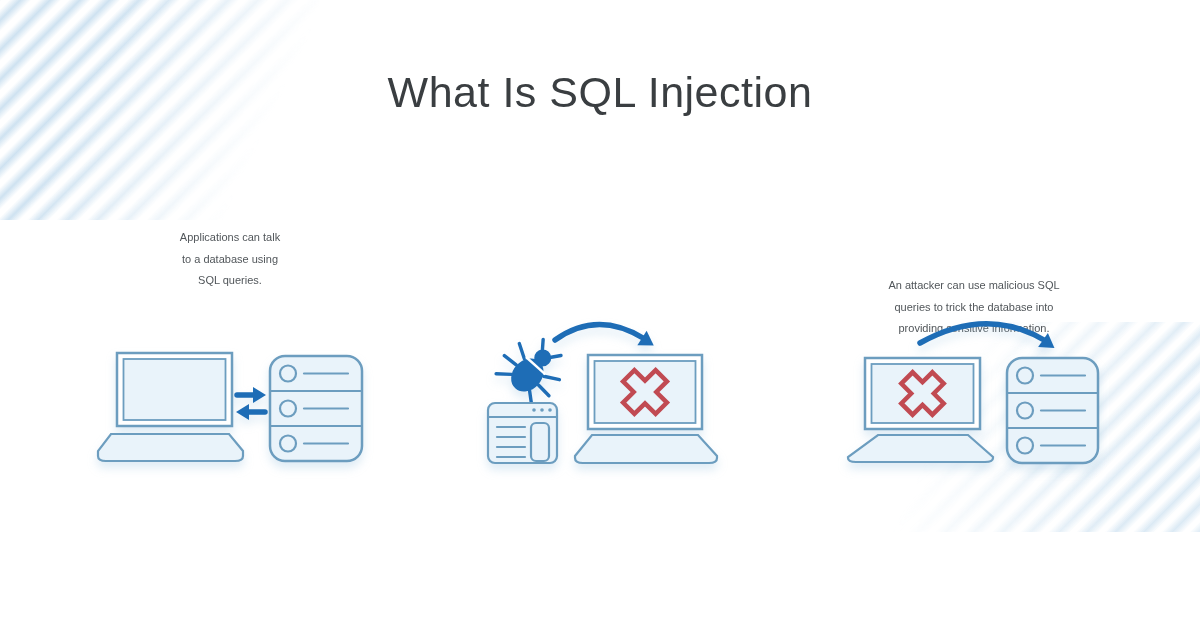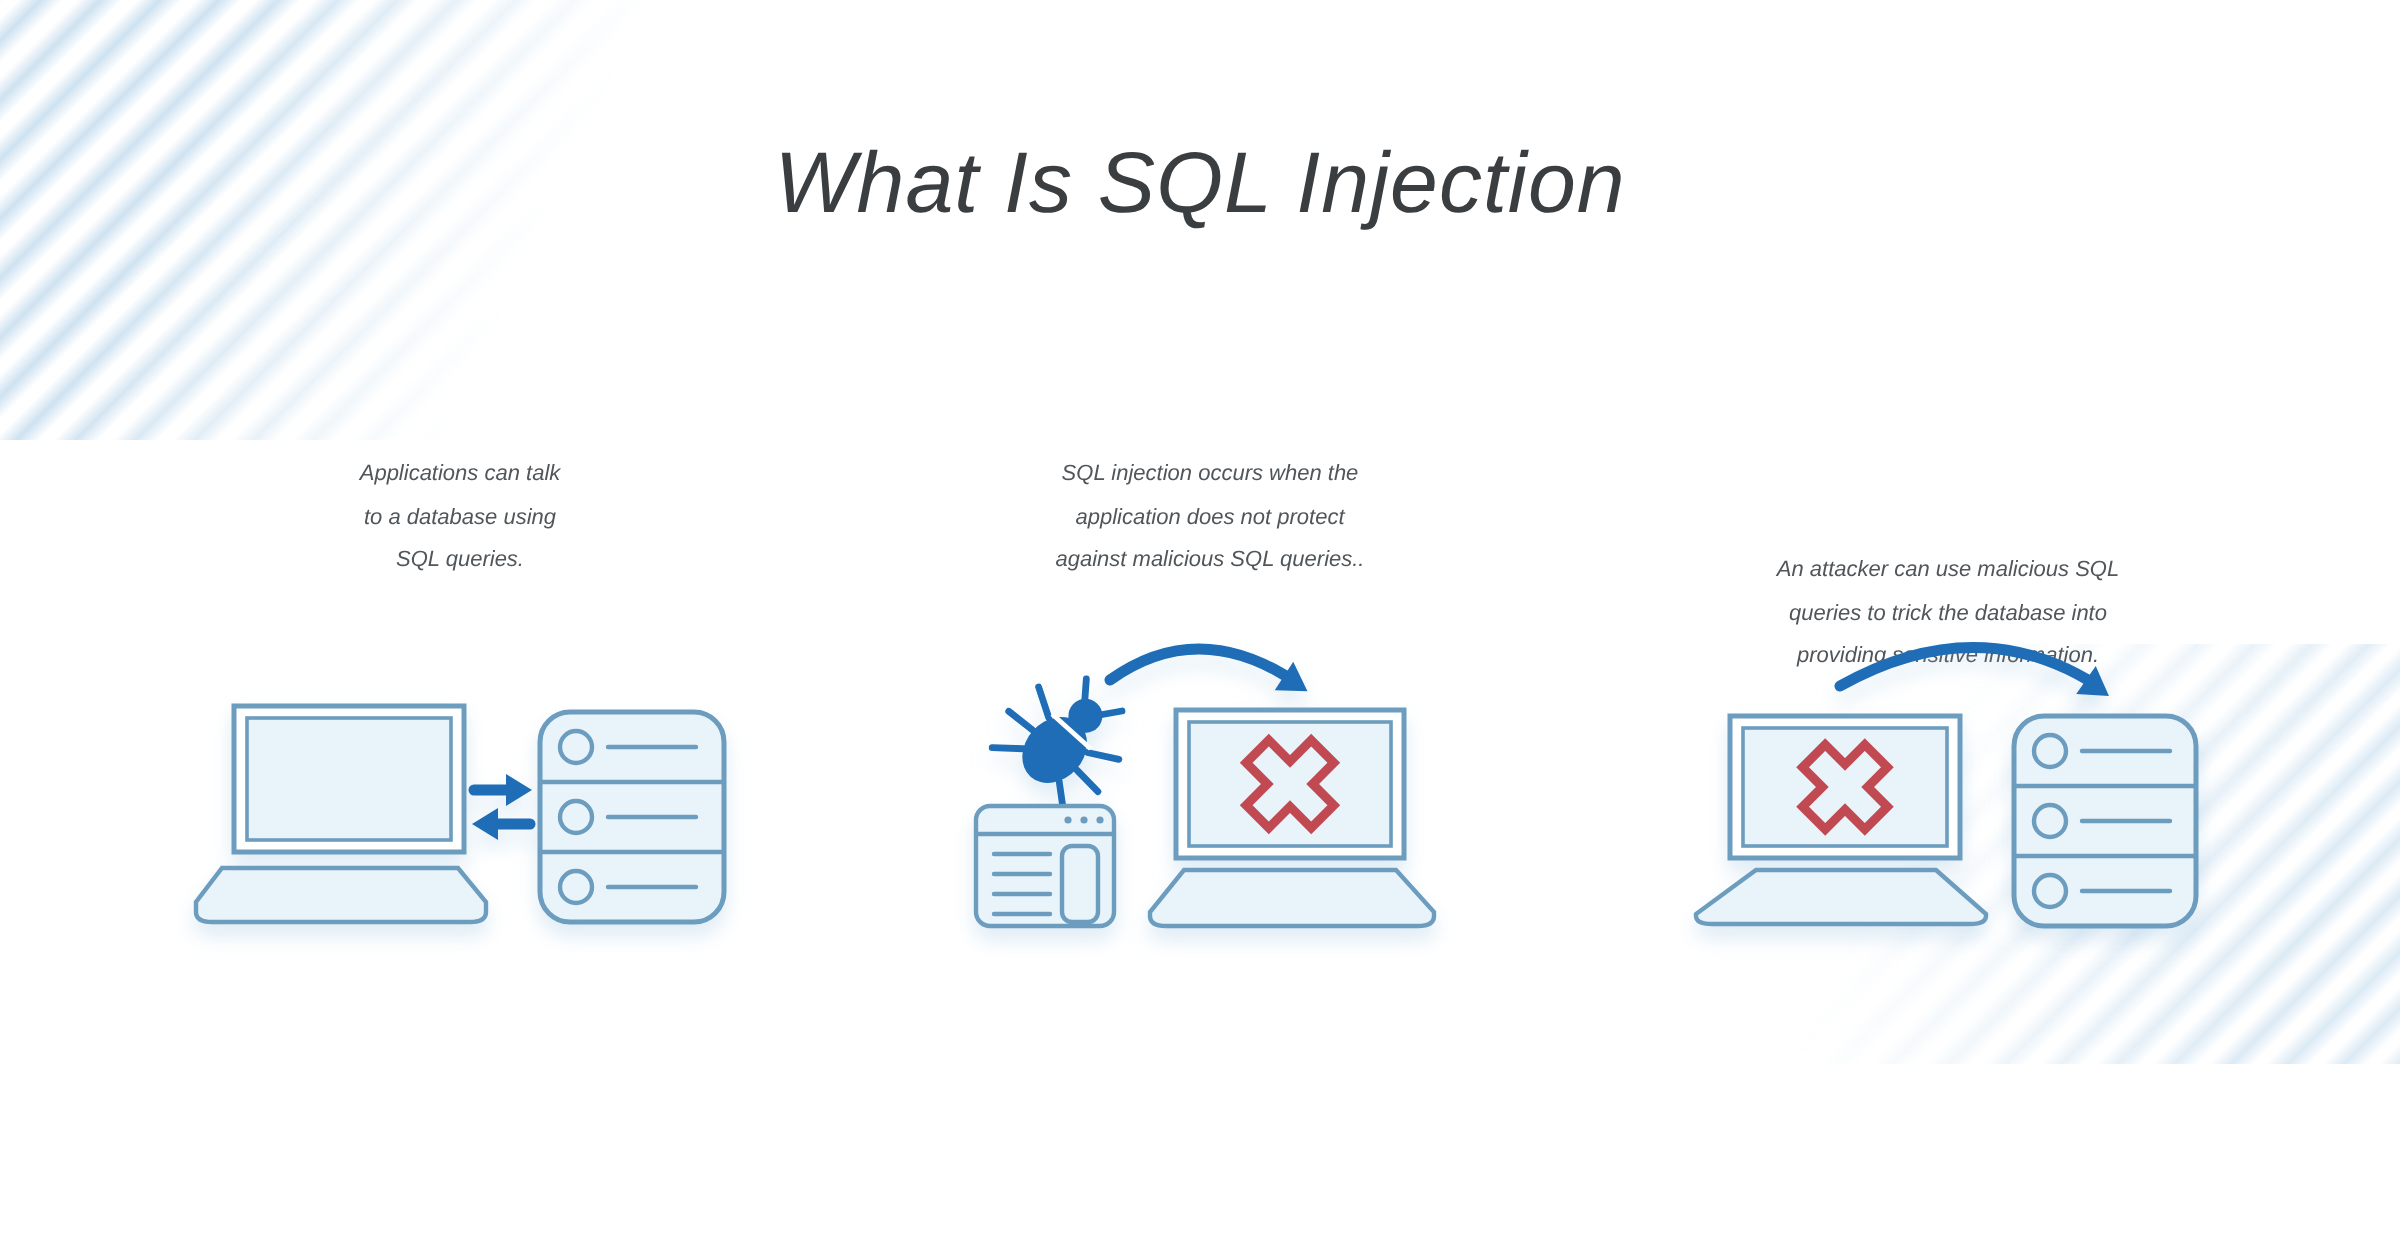--- a/index.html
+++ b/index.html
@@ -1,20 +1,19 @@
 <!DOCTYPE html>
 <html style="--accent: #1e6db6; --outline: #6c9dbf; --fill-light: #e9f3fa; --error-red: #c14a52; --title-color: #3a3e41; --body-color: #51565a;"><head>
 <meta charset="utf-8">
 <style>
   html,body{margin:0;padding:0;background:#fff;}
   .canvas{
     position:relative; width:1200px; height:532px; margin:0 auto;
     background:#ffffff; overflow:hidden;
     font-family:"Liberation Sans", sans-serif;
-    font-style:italic;
   }
   
   .stripes{position:absolute; pointer-events:none;}
   .stripes-tl{
     left:-40px; top:-40px; width:360px; height:260px;
     background:repeating-linear-gradient(135deg,
       rgba(166,202,229,0) 0px, rgba(166,202,229,0.55) 8px,
       rgba(166,202,229,0) 16px, rgba(166,202,229,0) 21px);
     -webkit-mask-image:linear-gradient(115deg, rgba(0,0,0,1) 38%, rgba(0,0,0,0) 80%);
     mask-image:linear-gradient(115deg, rgba(0,0,0,1) 38%, rgba(0,0,0,0) 80%);
@@ -66,23 +65,20 @@
 <div class="canvas">
 
   <div class="stripes stripes-tl"></div>
   <div class="stripes stripes-br"></div>
 
   <h1 class="title">What Is SQL Injection</h1>
 
   <p class="step-text step-text-1">Applications can talk
 to a database using
 SQL queries.</p>
-  <p class="step-text step-text-2">SQL injection occurs when the
-application does not protect
-against malicious SQL queries..</p>
   <p class="step-text step-text-3">An attacker can use malicious SQL
 queries to trick the database into
 providing sensitive information.</p>
 
   <svg class="art art-1" width="285" height="135" viewBox="0 0 285 135">
     <g>
       <rect class="white-fill" x="32" y="20" width="115" height="73"></rect>
       <rect class="screen-inner" x="38.5" y="26" width="102" height="61"></rect>
       <path class="panel-fill-thin" d="M26,101 L144,101 L158,118 L158,123 Q158,128 150,128 L21,128 Q13,128 13,123 L13,118 Z"></path>
     </g>

